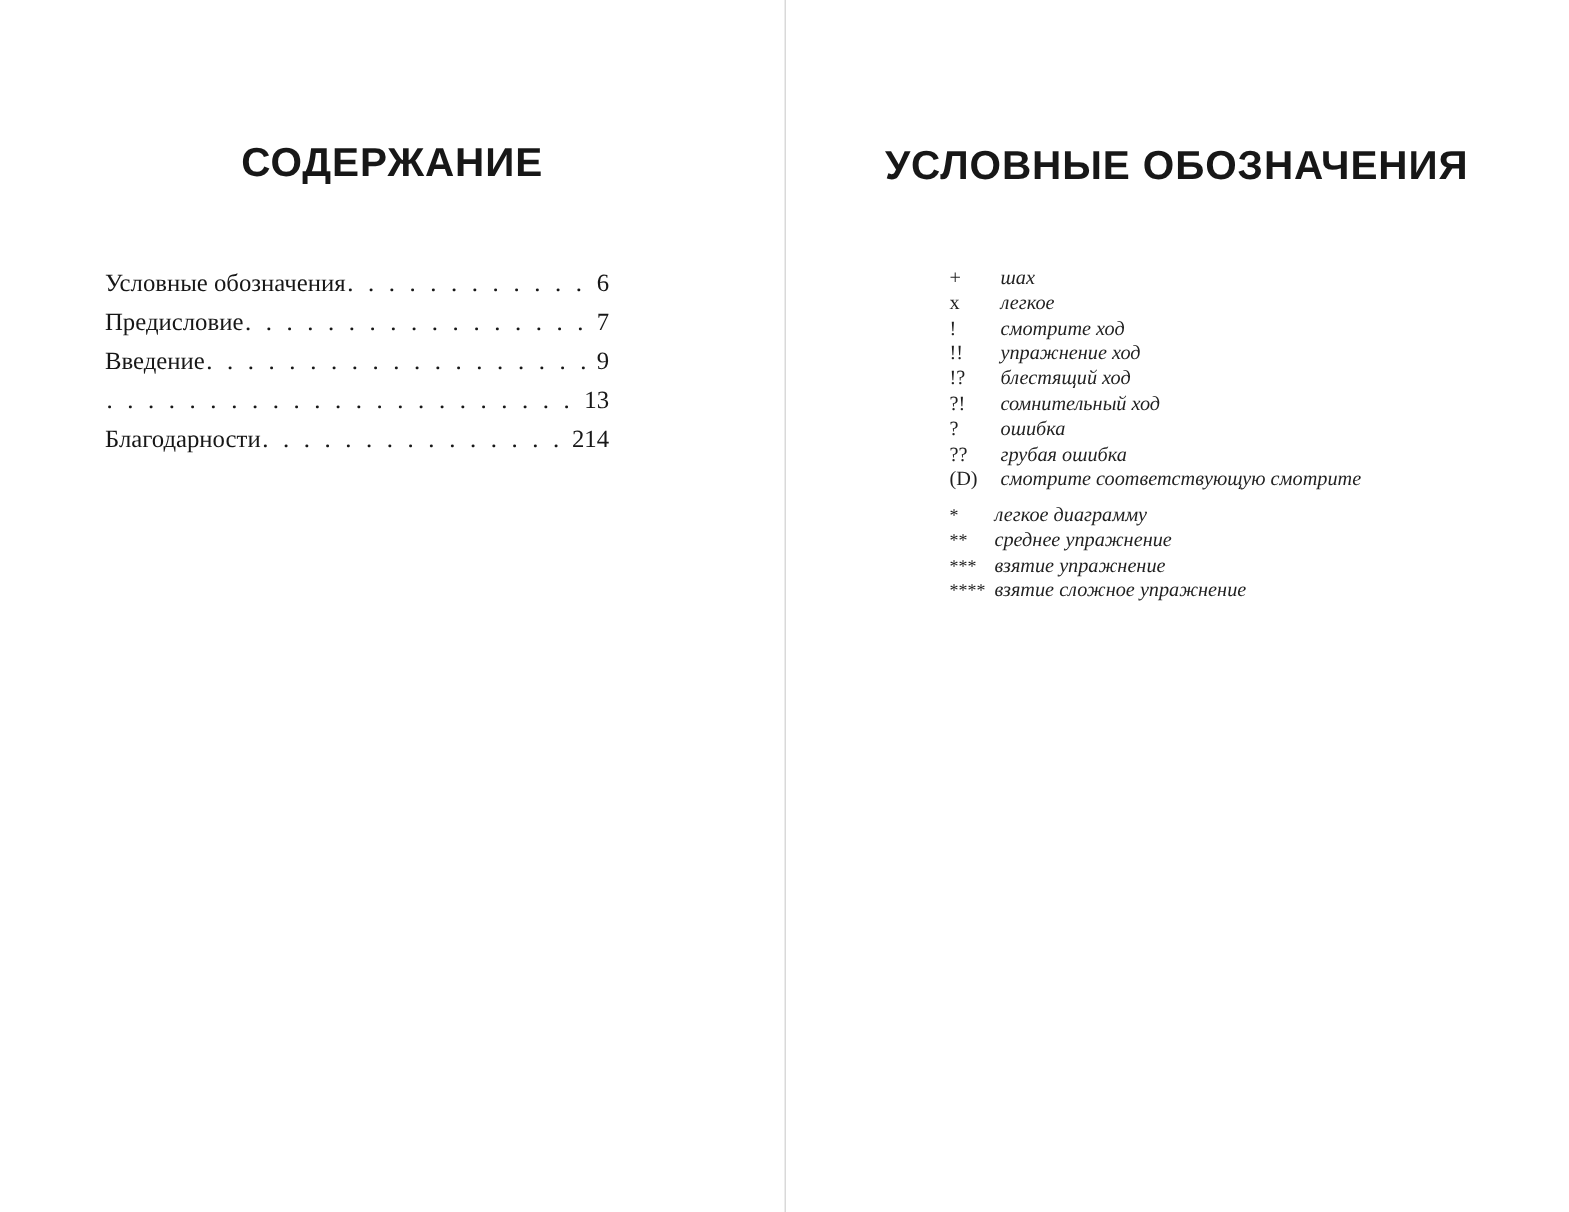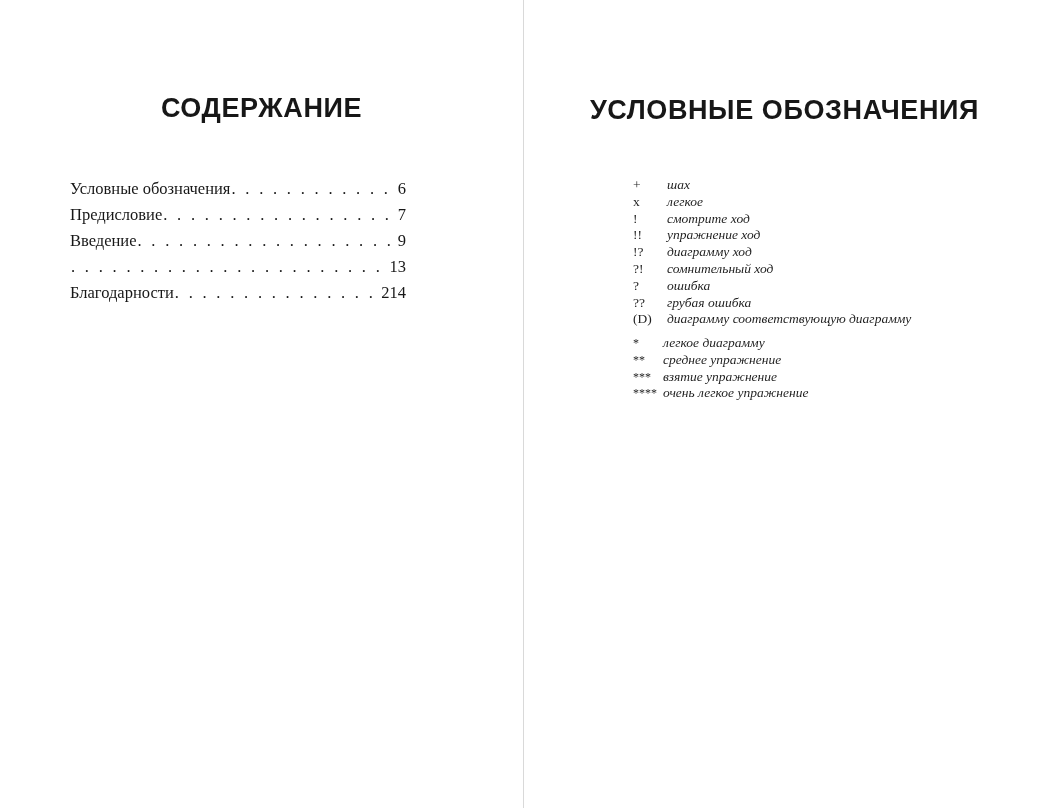--- a/index.html
+++ b/index.html
@@ -182,53 +182,53 @@
       <div class="legend-row">
         <span class="legend-sym">!</span>
         <span class="legend-desc">смотрите ход</span>
       </div>
       <div class="legend-row">
         <span class="legend-sym">!!</span>
         <span class="legend-desc">упражнение ход</span>
       </div>
       <div class="legend-row">
         <span class="legend-sym">!?</span>
-        <span class="legend-desc">диаграмму ход</span>
+        <span class="legend-desc">блестящий ход</span>
       </div>
       <div class="legend-row">
         <span class="legend-sym">?!</span>
         <span class="legend-desc">сомнительный ход</span>
       </div>
       <div class="legend-row">
         <span class="legend-sym">?</span>
         <span class="legend-desc">ошибка</span>
       </div>
       <div class="legend-row">
         <span class="legend-sym">??</span>
         <span class="legend-desc">грубая ошибка</span>
       </div>
       <div class="legend-row">
         <span class="legend-sym wide">(D)</span>
-        <span class="legend-desc">диаграмму соответствующую диаграмму</span>
+        <span class="legend-desc">смотрите соответствующую смотрите</span>
       </div>
     </div>
 
     <div class="legend-block second">
       <div class="legend-row star">
         <span class="legend-sym">*</span>
         <span class="legend-desc">легкое диаграмму</span>
       </div>
       <div class="legend-row star">
         <span class="legend-sym">**</span>
         <span class="legend-desc">среднее упражнение</span>
       </div>
       <div class="legend-row star">
         <span class="legend-sym">***</span>
         <span class="legend-desc">взятие упражнение</span>
       </div>
       <div class="legend-row star">
         <span class="legend-sym">****</span>
-        <span class="legend-desc">очень легкое упражнение</span>
+        <span class="legend-desc">взятие сложное упражнение</span>
       </div>
     </div>
   </div>
 
 </div>
 
 </body></html>

